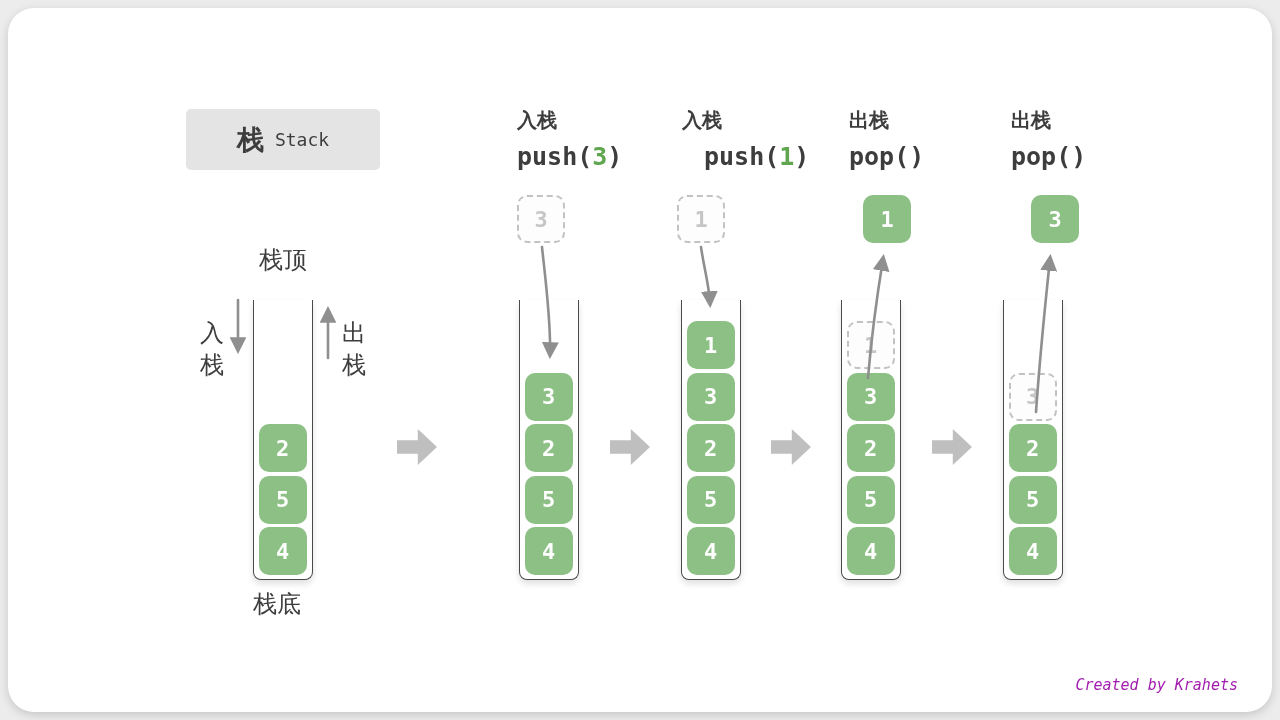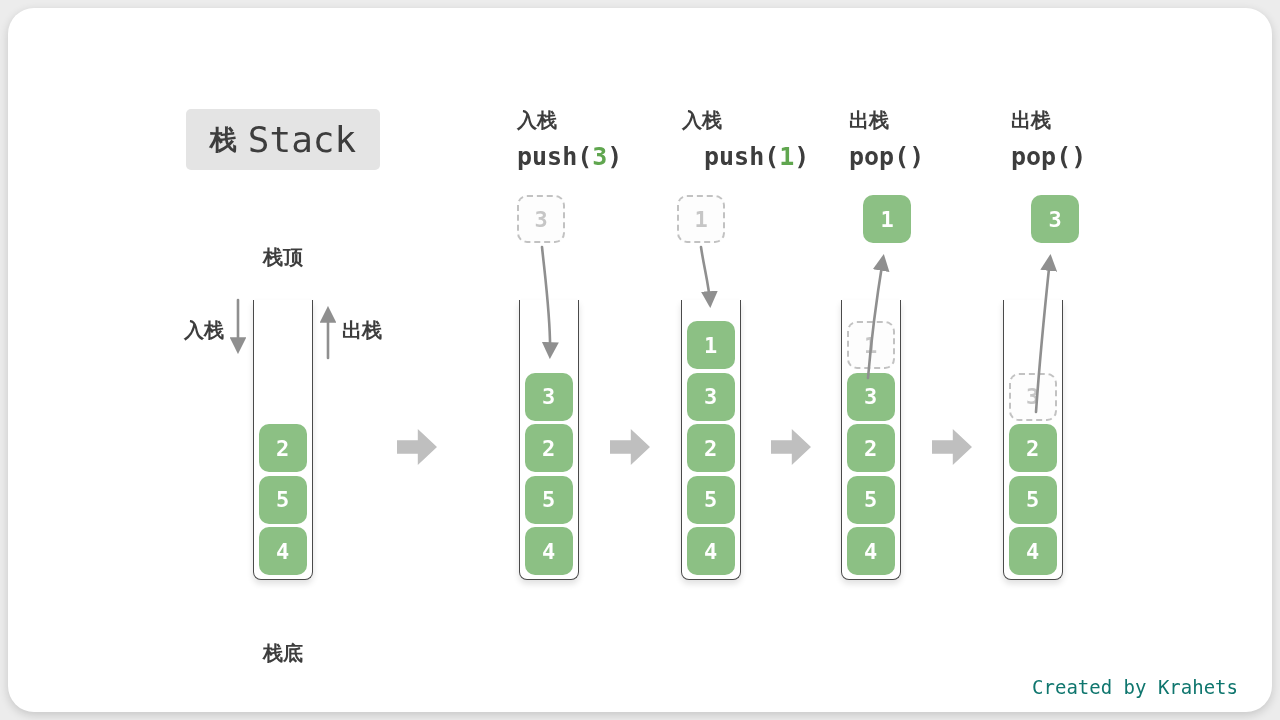--- a/index.html
+++ b/index.html
@@ -22,35 +22,35 @@
     position:absolute;left:8px;top:8px;right:8px;bottom:8px;
     background:#ffffff;border-radius:26px;
     box-shadow:0 3px 10px rgba(0,0,0,0.16);
   }
   .title-box{
     position:absolute;left:186px;top:109px;width:194px;height:61px;
     background:#e4e4e4;border-radius:5px;
     display:flex;align-items:center;justify-content:center;gap:11px;
   }
   .title-zh{font-size:27px;font-weight:bold;color:var(--ink);}
-  .title-en{font-family:"DejaVu Sans Mono", monospace;font-size:36px;font-weight:500;color:var(--ink);}
+  .title-en{font-family:"DejaVu Sans Mono", monospace;font-size:18px;font-weight:500;color:var(--ink);}
 
   .col-label{
     position:absolute;top:107px;font-size:20px;font-weight:bold;color:var(--ink);
   }
   .col-code{
     position:absolute;top:142px;
     font-family:"DejaVu Sans Mono", monospace;font-size:25px;font-weight:600;color:var(--ink);
     white-space:pre;
   }
   .code-arg{color:var(--code-green);font-weight:bold;}
 
-  .side-label{position:absolute;font-size:20px;font-weight:bold;color:var(--ink);}
+  .side-label{position:absolute;font-size:24px;font-weight:normal;color:var(--ink);}
   .lbl-top{left:253px;top:244px;width:60px;text-align:center;}
-  .lbl-bottom{left:253px;top:640px;width:60px;text-align:center;}
+  .lbl-bottom{left:253px;top:588px;width:60px;text-align:left;}
   .lbl-push{left:180px;top:317px;width:44px;text-align:right;}
   .lbl-pop{left:342px;top:317px;width:44px;text-align:left;}
 
   .tube{
     position:absolute;top:300px;width:60px;height:280px;
     background:#ffffff;box-sizing:border-box;
     border-left:1.5px solid #4a4a4a;
     border-right:1.5px solid #4a4a4a;
     border-bottom:1.5px solid #4a4a4a;
     border-radius:0 0 8px 8px;
@@ -83,21 +83,21 @@
 
   .block-arrow{
     position:absolute;top:429px;width:40px;height:36px;
     background:var(--block-arrow-gray);
     clip-path:polygon(0 31%, 52% 31%, 52% 0, 100% 50%, 52% 100%, 52% 69%, 0 69%);
   }
   .ba-1{left:397px;} .ba-2{left:610px;} .ba-3{left:771px;} .ba-4{left:932px;}
 
   .watermark{
     position:absolute;right:42px;top:676px;
-    font-family:"DejaVu Sans Mono", monospace;font-size:19px;color:#0f766e;
+    font-family:"DejaVu Sans Mono", monospace;font-size:15px;color:#a21caf;font-style:italic;
   }
 </style>
 </head>
 <body>
 
 <div class="page">
   <div class="card"></div>
 
   <div class="title-box">
     <span class="title-zh">栈</span>

